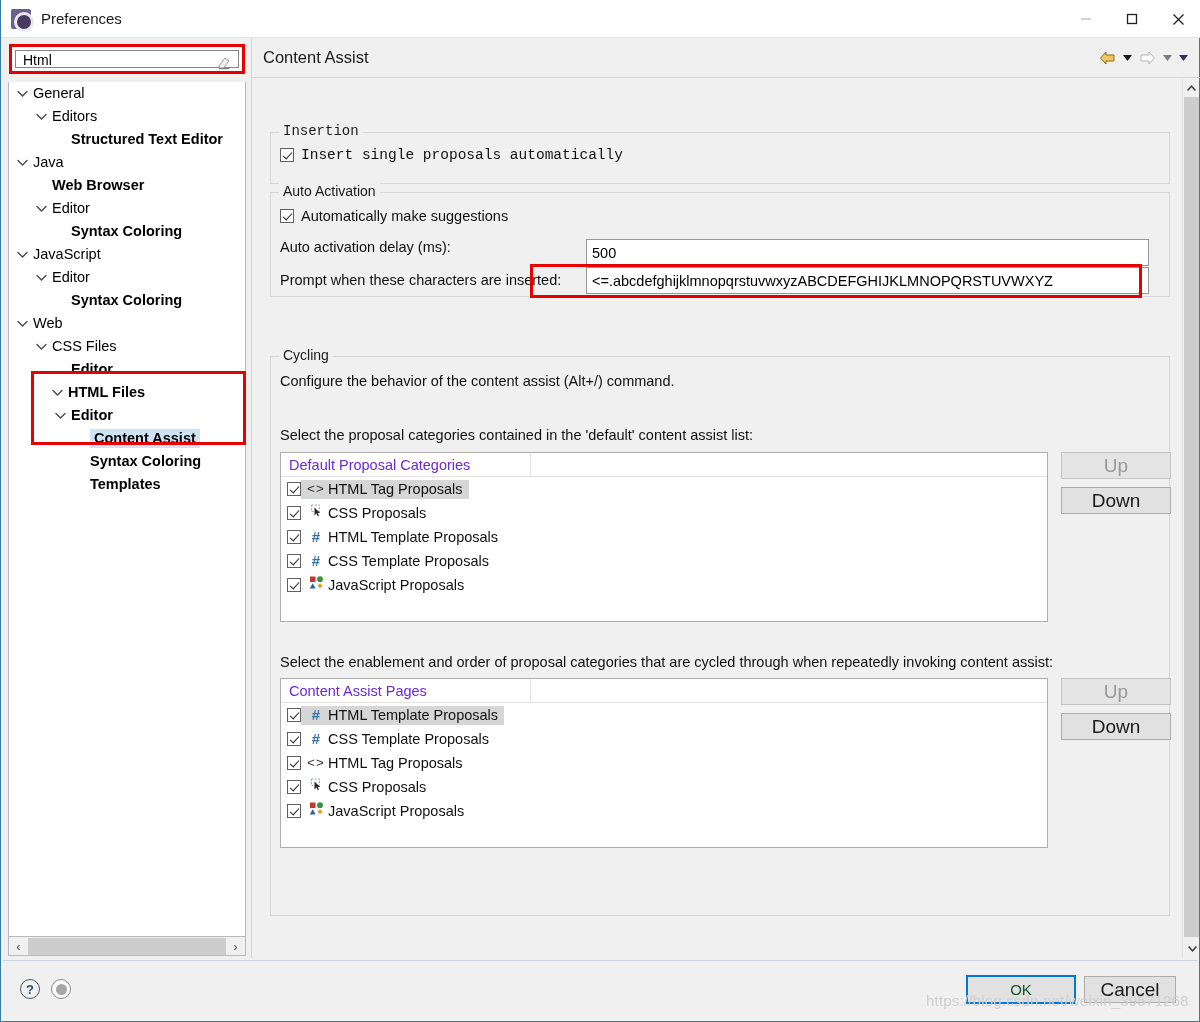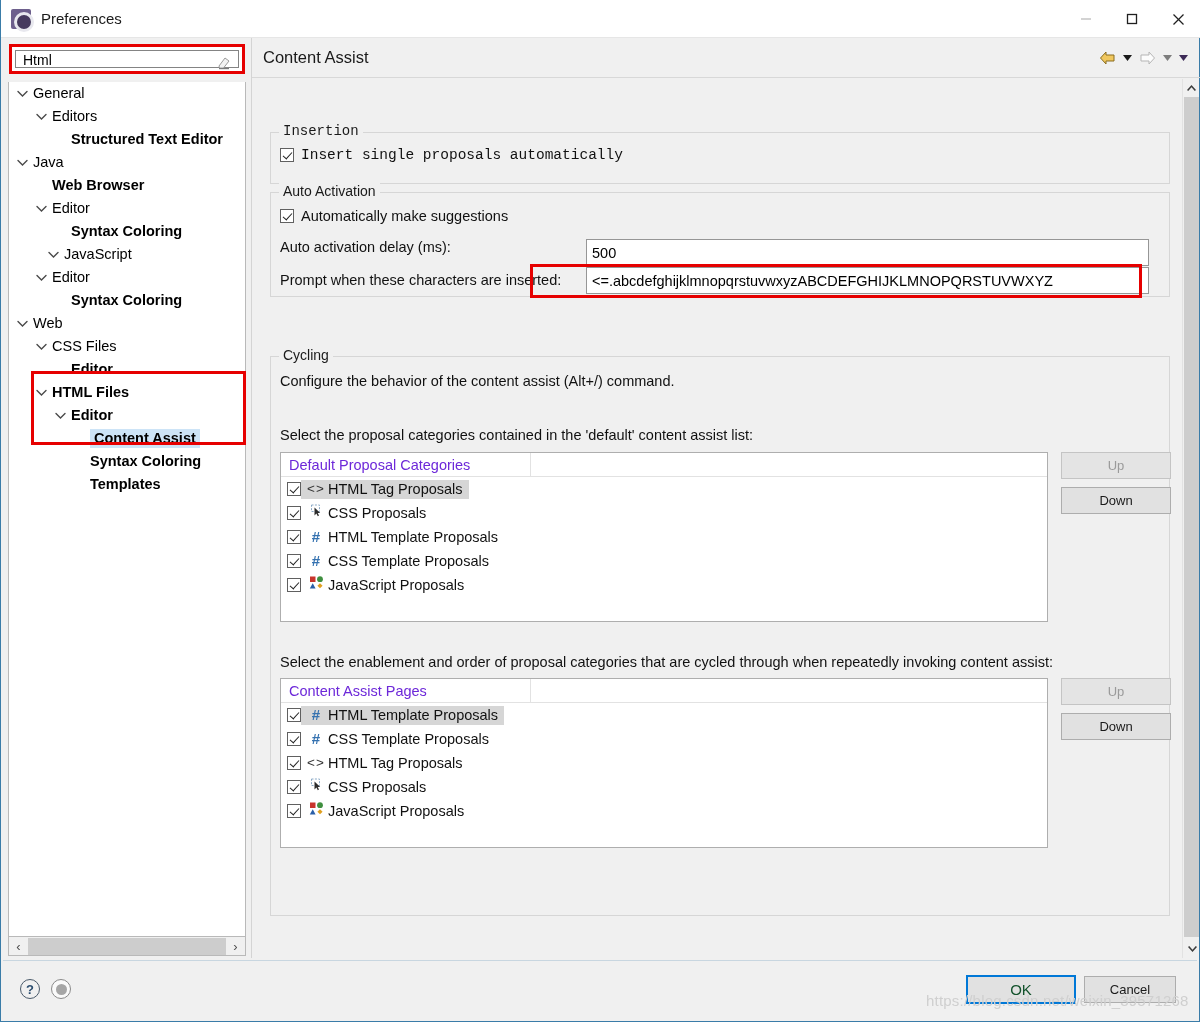--- a/index.html
+++ b/index.html
@@ -270,21 +270,21 @@
     flex: 0 0 18px;
     display: flex; align-items: center; justify-content: center;
     position: relative;
   }
 
   .btn {
     position: absolute;
     background: #e1e1e1;
     border: 1px solid #adadad;
     display: flex; align-items: center; justify-content: center;
-    font-size: 13px; color: #1a1a1a;
+    font-size: 19px; color: #1a1a1a;
     font-family: "Liberation Sans", sans-serif;
   }
   .btn.disabled { color: #9a9a9a; background: #e4e4e4; border-color: #c4c4c4; }
 
   
   .bottom-bar {
     position: absolute; left: 2px; top: 960px;
     width: 1194px; height: 60px;
     background: #f0f0f0;
     border-top: 1px solid #c8d6e0;
@@ -408,21 +408,21 @@
               <svg width="11" height="8" viewBox="0 0 11 8">
                 <path d="M1 1.5 L5.5 6 L10 1.5" fill="none" stroke="#4a4a4a" stroke-width="1.4" stroke-linecap="round"></path>
               </svg>
             </span>
             <span class="lbl">Editor</span>
           </div>
           <div class="tree-row bold" style="padding-left: 44px;">
             <span class="nochev"></span>
             <span class="lbl">Syntax Coloring</span>
           </div>
-          <div class="tree-row" style="padding-left: 14px; margin-left: 23px;">
+          <div class="tree-row" style="padding-left: 6px;">
             <span class="chev">
               <svg width="11" height="8" viewBox="0 0 11 8">
                 <path d="M1 1.5 L5.5 6 L10 1.5" fill="none" stroke="#4a4a4a" stroke-width="1.4" stroke-linecap="round"></path>
               </svg>
             </span>
             <span class="lbl">JavaScript</span>
           </div>
           <div class="tree-row" style="padding-left: 25px;">
             <span class="chev">
               <svg width="11" height="8" viewBox="0 0 11 8">
@@ -448,21 +448,21 @@
               <svg width="11" height="8" viewBox="0 0 11 8">
                 <path d="M1 1.5 L5.5 6 L10 1.5" fill="none" stroke="#4a4a4a" stroke-width="1.4" stroke-linecap="round"></path>
               </svg>
             </span>
             <span class="lbl">CSS Files</span>
           </div>
           <div class="tree-row bold" style="padding-left: 44px;">
             <span class="nochev"></span>
             <span class="lbl">Editor</span>
           </div>
-          <div class="tree-row bold" style="padding-left: 25px;">
+          <div class="tree-row bold" style="padding-left: 41px;">
             <span class="chev">
               <svg width="11" height="8" viewBox="0 0 11 8">
                 <path d="M1 1.5 L5.5 6 L10 1.5" fill="none" stroke="#4a4a4a" stroke-width="1.4" stroke-linecap="round"></path>
               </svg>
             </span>
             <span class="lbl">HTML Files</span>
           </div>
           <div class="tree-row bold" style="padding-left: 44px;">
             <span class="chev">
               <svg width="11" height="8" viewBox="0 0 11 8">

